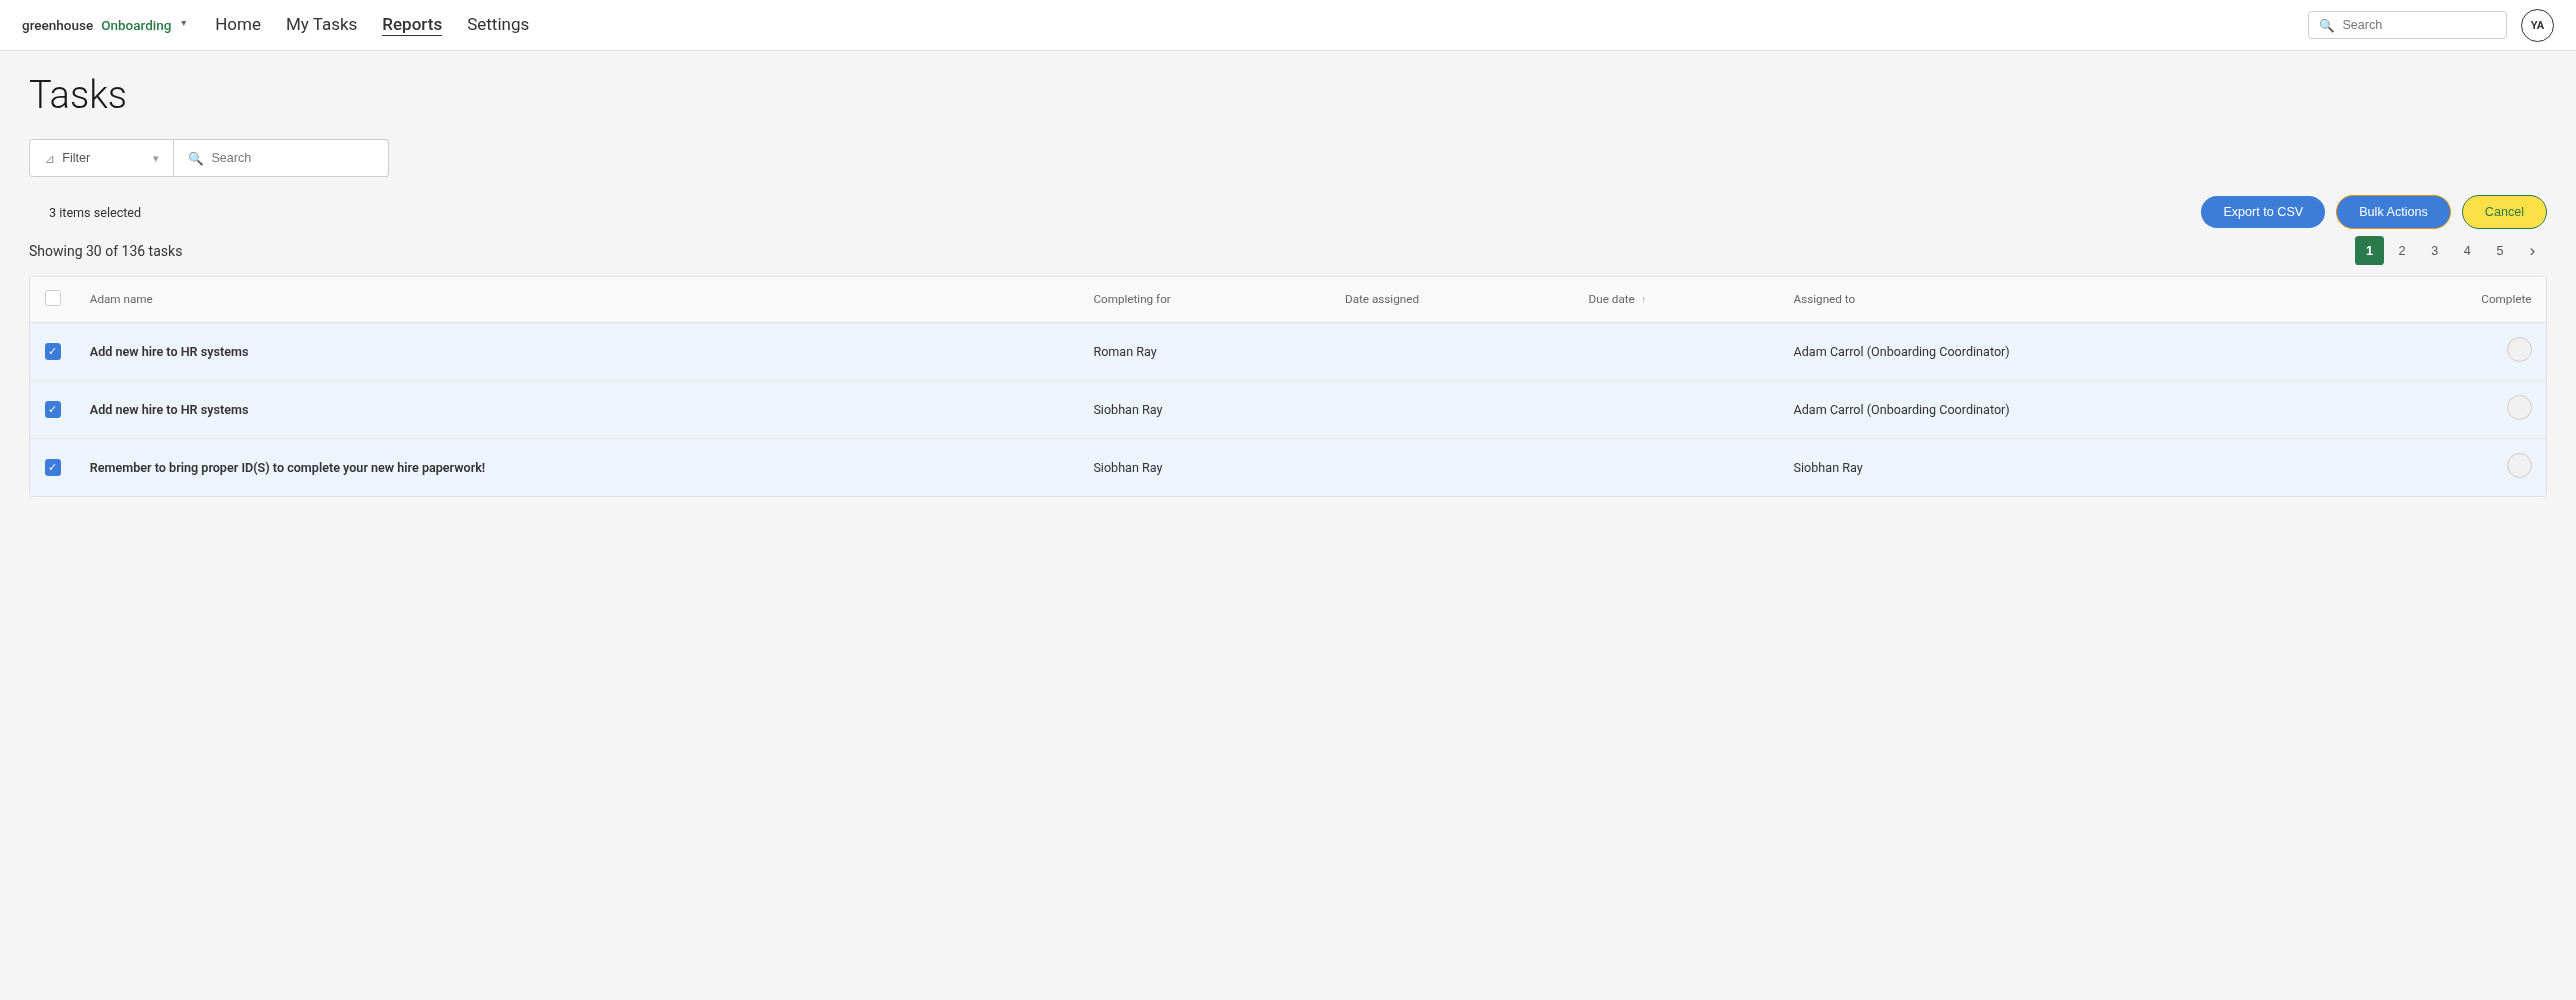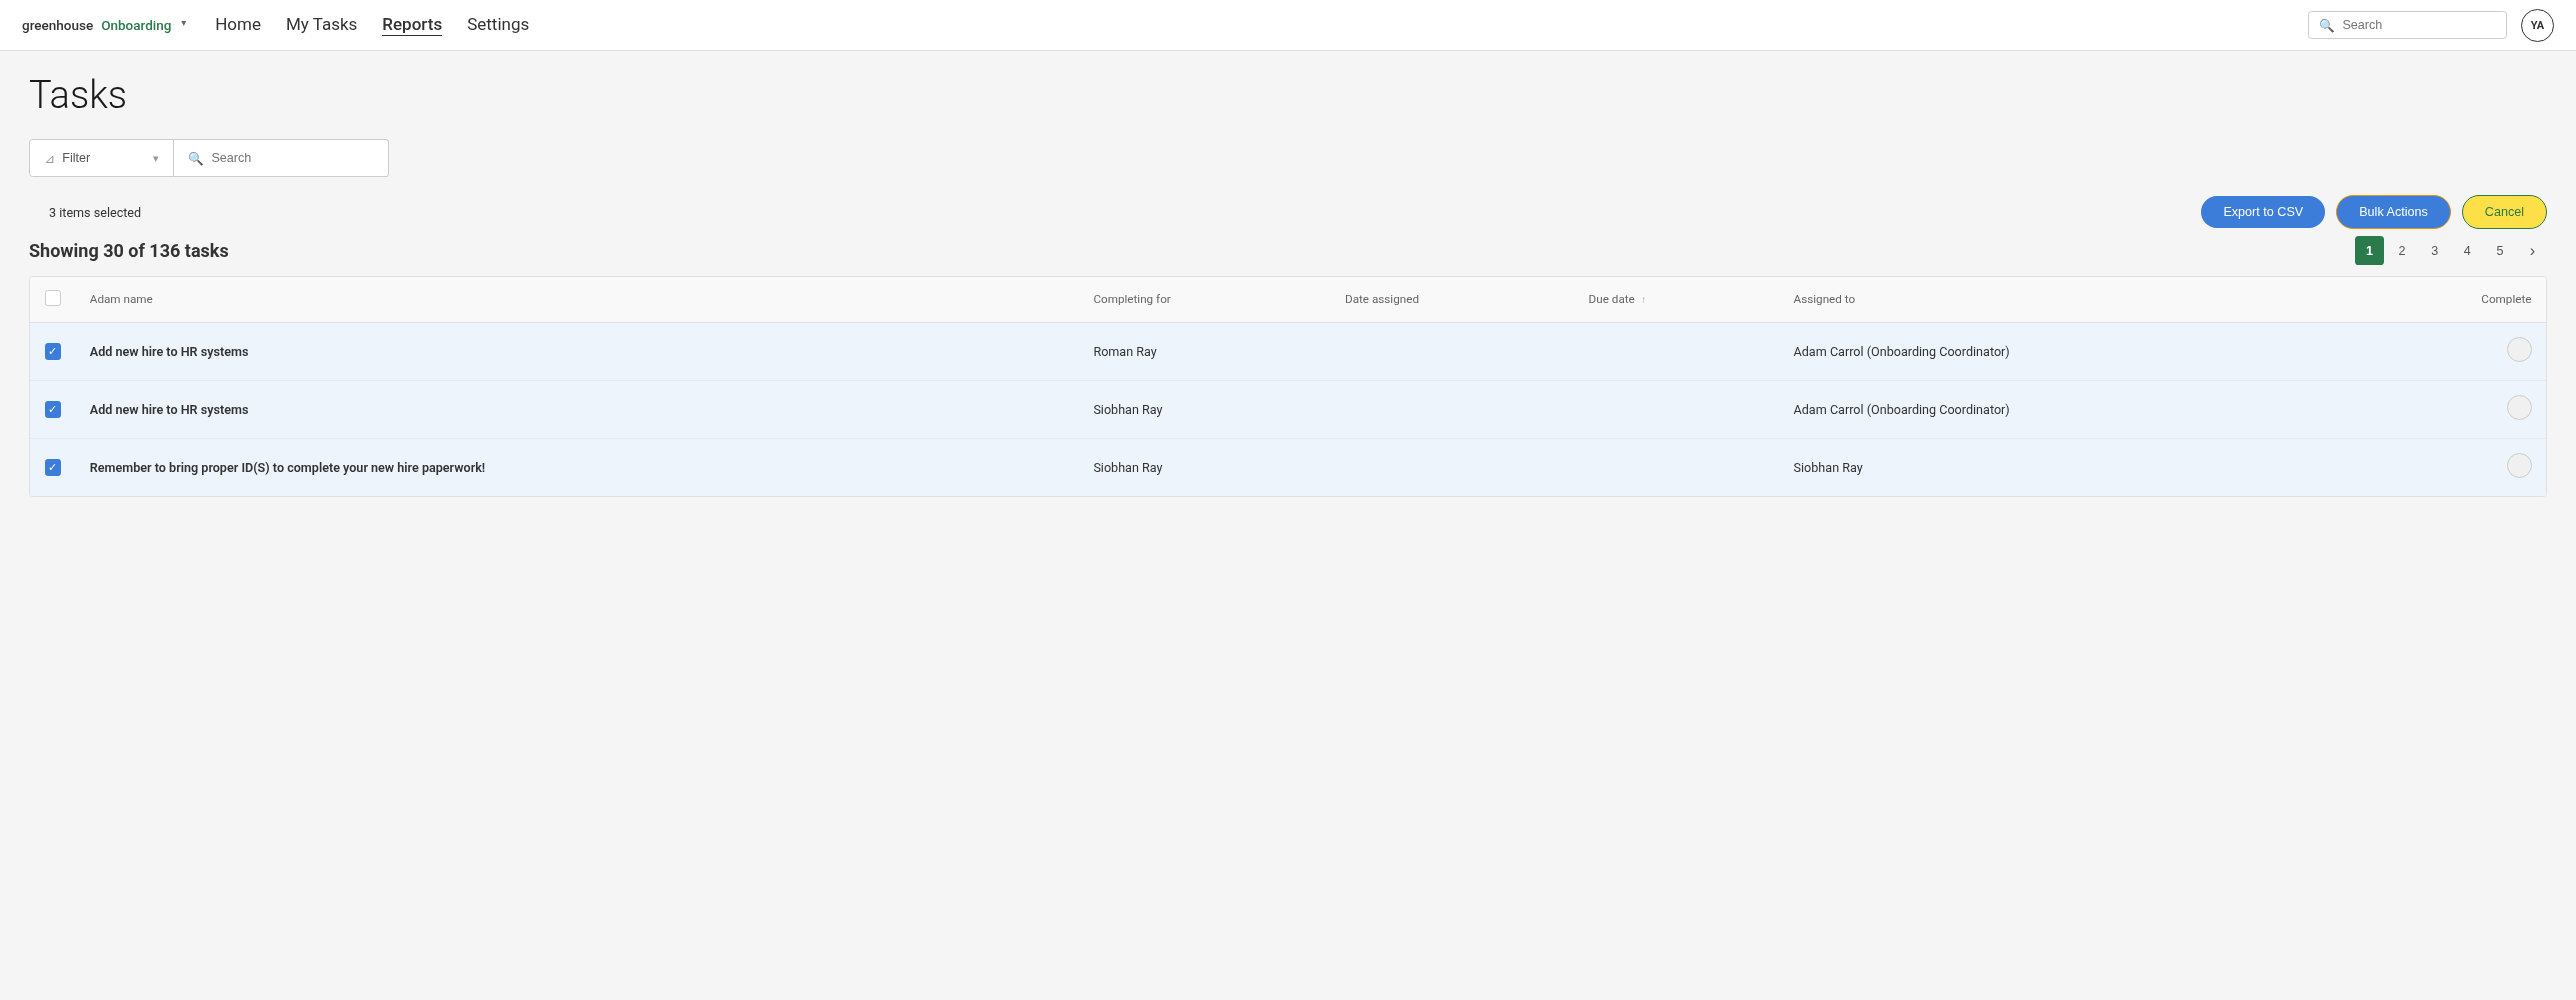--- a/index.html
+++ b/index.html
@@ -210,23 +210,23 @@
     }
 
     
     .table-info {
       display: flex;
       align-items: center;
       justify-content: space-between;
       margin-bottom: 11px;
     }
     .showing-text {
-      font-size: 18px;
-      color: #333;
-      font-weight: 700;
+      font-size: 14px;
+      color: #333;
+      font-weight: 400;
     }
     .pagination {
       display: flex;
       align-items: center;
       gap: 3.6px;
     }
     .page-btn {
       width: 29px;
       height: 29px;
       display: flex;

